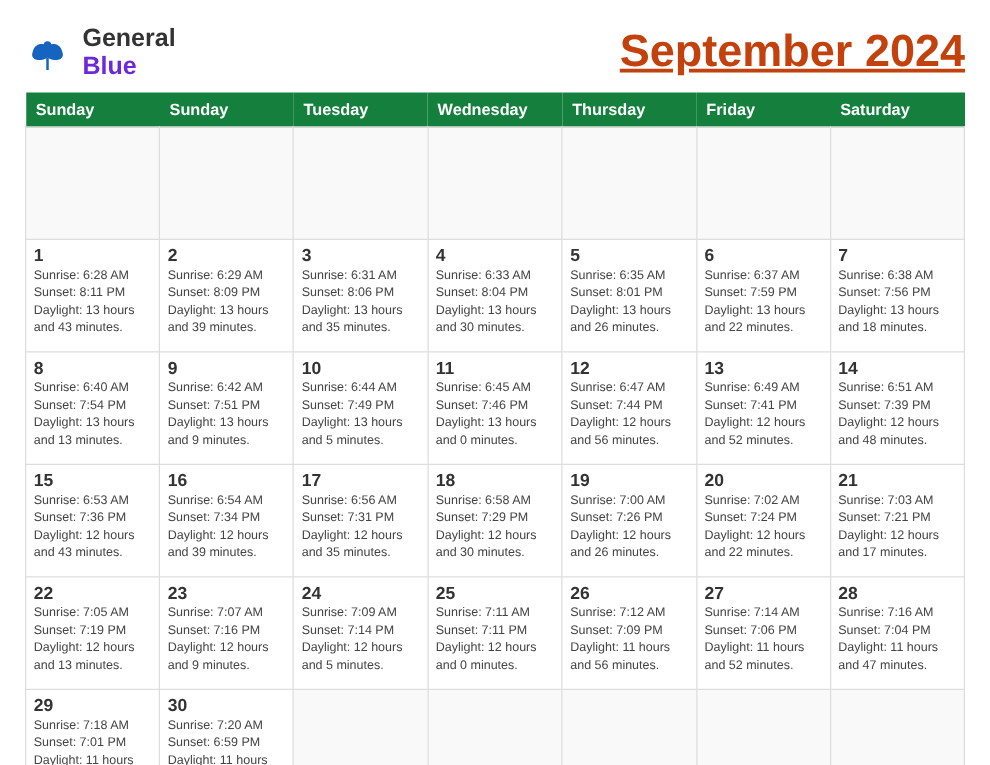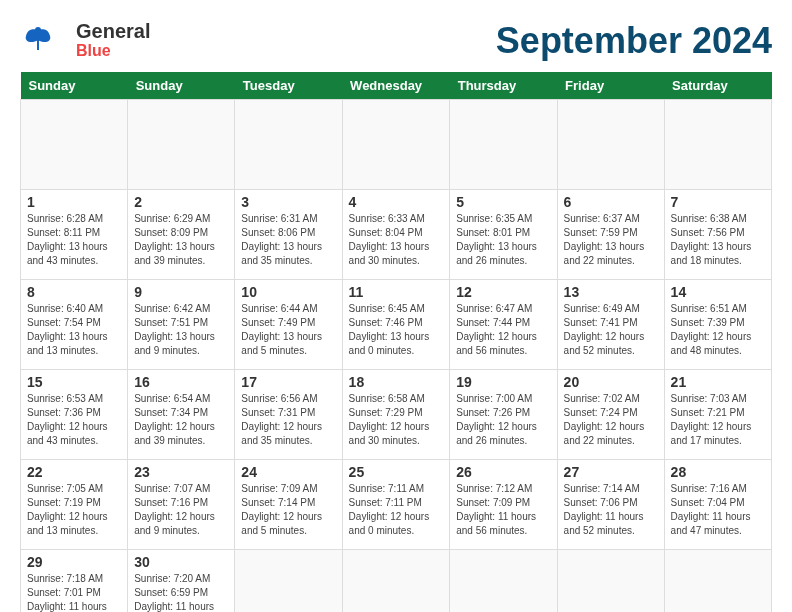--- a/index.html
+++ b/index.html
@@ -16,30 +16,31 @@
       align-items: flex-start;
       margin-bottom: 10px;
     }
     .logo {
       display: flex;
       flex-direction: column;
       align-items: flex-start;
     }
     .logo-wrapper {
       display: flex;
-      align-items: center;
-      gap: 16px;
+      align-items: flex-end;
+      gap: 6px;
     }
     .title-section {
       text-align: right;
     }
     .month-title {
       font-size: 36px;
       font-weight: bold;
-      color: #0c4a6e;
+      color: #c2410c;
+      text-decoration: underline;
     }
     .location {
       font-size: 16px;
       color: #555;
     }
     .calendar {
       width: 100%;
       border-collapse: collapse;
       font-size: 11px;
     }
@@ -83,21 +84,21 @@
       <div style="display:flex;flex-direction:column;align-items:center;margin-right:4px;">
         <svg width="36" height="36" viewBox="0 0 36 36">
           <rect x="0" y="0" width="36" height="36" fill="white"></rect>
           <path d="M18 8 C18 8 28 4 30 14 C32 20 24 22 18 18 C12 22 4 20 6 14 C8 4 18 8 18 8Z" fill="#1565c0"></path>
           <path d="M18 18 L18 28" stroke="#1565c0" stroke-width="2"></path>
           <circle cx="18" cy="8" r="3" fill="#1565c0"></circle>
         </svg>
       </div>
       <div>
         <div style="font-size:20px;font-weight:bold;color:#333;line-height:1.1;"><span style="color:#333;">General</span></div>
-        <div style="font-size:16px;font-weight:bold;color:#ef4444;line-height:1.1;">Blue</div>
+        <div style="font-size:20px;font-weight:bold;color:#6d28d9;line-height:1.1;">Blue</div>
       </div>
     </div>
   </div>
   <div class="title-section">
     <div class="month-title">September 2024</div>
   </div>
 </div>
 
 <table class="calendar">
   <thead>

